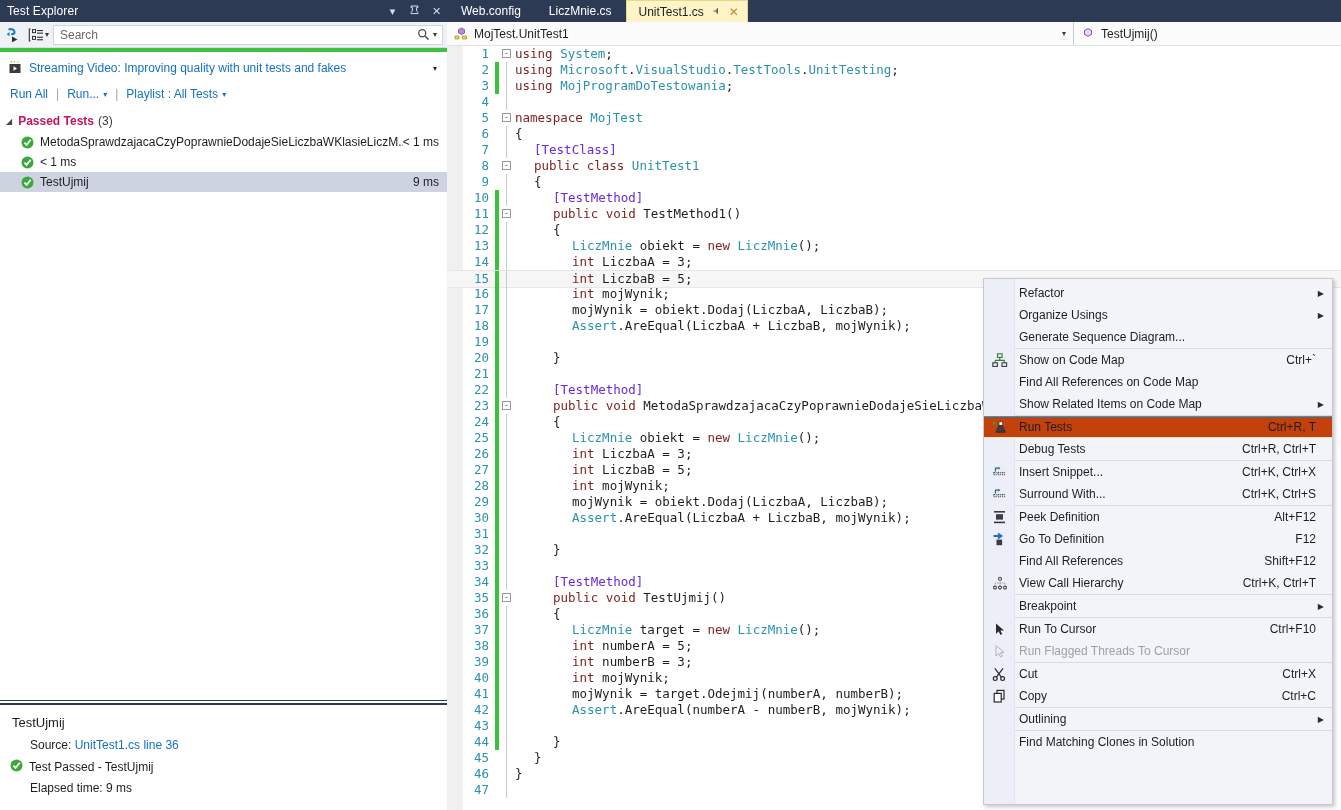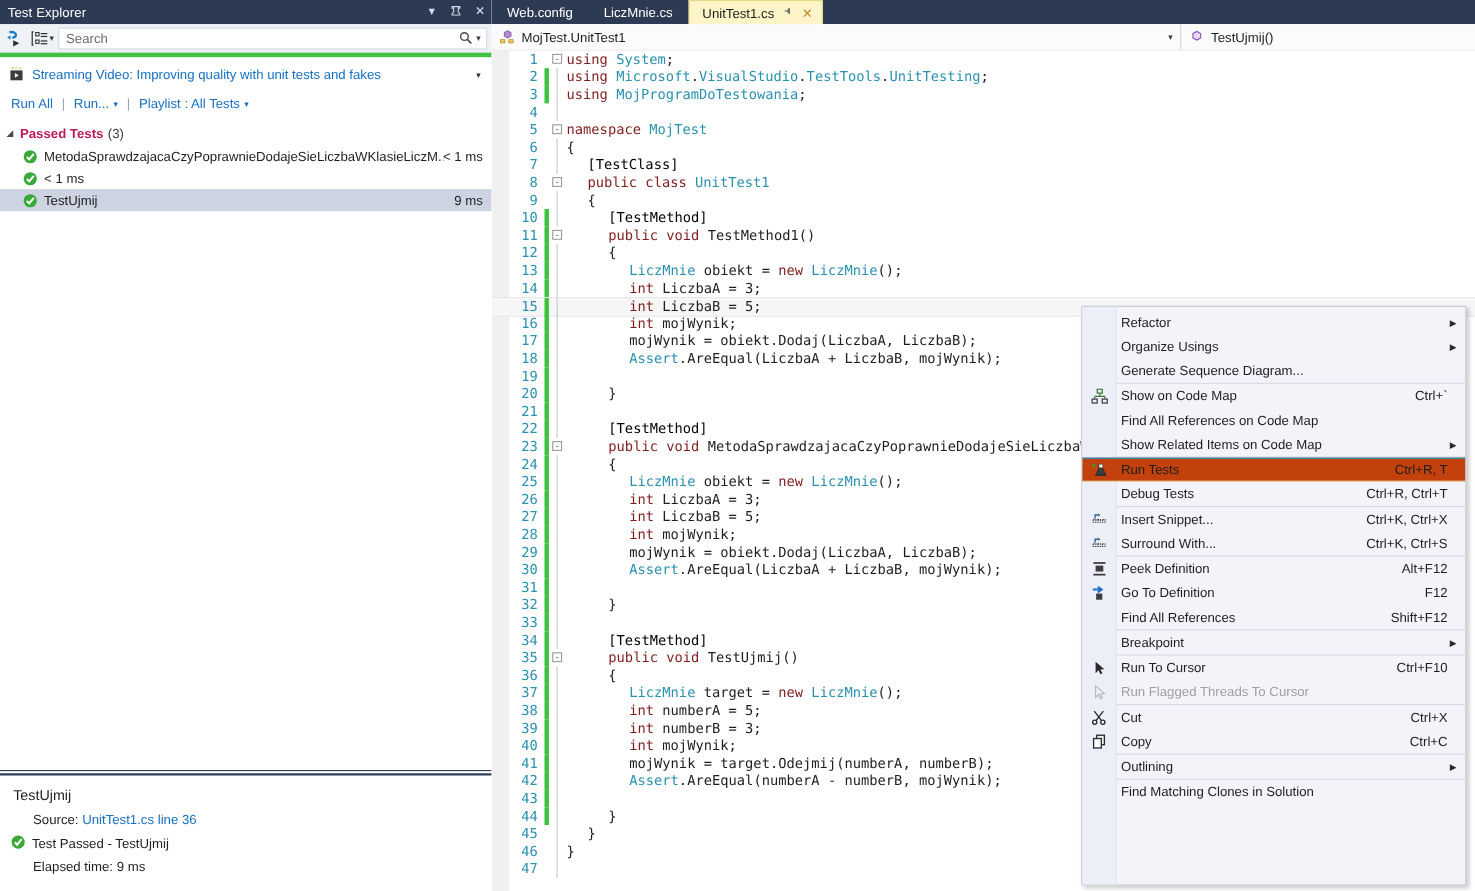--- a/index.html
+++ b/index.html
@@ -170,21 +170,21 @@
   .fold {
     position:absolute; left: 55px; width:9px; height:9px; top:3px;
     border:1px solid #9a9a9a; box-sizing:border-box; background:#fff;
     font-size:8px; line-height:7px; text-align:center; color:#555;
     font-family:"DejaVu Sans Mono", monospace;
   }
   .vline { position:absolute; left: 59px; width:1px; height:16px; background:#c8c8c8; }
   .ctext { position:absolute; left: 68px; color:#1e1e1e; }
   .kw { color: #7f1d1d; }
   .ty { color: #2b91af; }
-  .at { color: #000000; }
+  .at { color: #6d28d9; }
 
   
   #ctx-menu {
     position: absolute; left: 983px; top: 278px;
     width: 350px; height: 527px;
     background: #f2f4f9;
     border: 1px solid #c6c9d2;
     box-shadow: 2px 2px 4px rgba(0,0,0,0.22);
     box-sizing: border-box;
   }
@@ -544,20 +544,33 @@
             </svg>
           </span>
           <span class="ctx-label">Go To Definition</span>
           <span class="ctx-shortcut">F12</span>
         </div>
         <div class="ctx-item">
           <span class="ctx-ico"></span>
           <span class="ctx-label">Find All References</span>
           <span class="ctx-shortcut">Shift+F12</span>
         </div>
+        <div class="ctx-item">
+          <span class="ctx-ico">
+            <svg width="16" height="15" viewBox="0 0 16 15">
+              <circle cx="8" cy="2.8" r="1.5" fill="none" stroke="#4a4a4a" stroke-width="1.1"></circle>
+              <circle cx="3" cy="11.6" r="1.5" fill="none" stroke="#4a4a4a" stroke-width="1.1"></circle>
+              <circle cx="8" cy="11.6" r="1.5" fill="none" stroke="#4a4a4a" stroke-width="1.1"></circle>
+              <circle cx="13" cy="11.6" r="1.5" fill="none" stroke="#4a4a4a" stroke-width="1.1"></circle>
+              <path d="M8 4.4 v2.6 M3 10.1 V7 h10 v3.1 M8 7 v3.1" stroke="#8a8a8a" stroke-width="0.9" fill="none" stroke-dasharray="1.4 1.2"></path>
+            </svg>
+          </span>
+          <span class="ctx-label">View Call Hierarchy</span>
+          <span class="ctx-shortcut">Ctrl+K, Ctrl+T</span>
+        </div>
         <div class="ctx-sep"></div>
         <div class="ctx-item">
           <span class="ctx-ico"></span>
           <span class="ctx-label">Breakpoint</span>
           <span class="ctx-arrow">▶</span>
         </div>
         <div class="ctx-sep"></div>
         <div class="ctx-item">
           <span class="ctx-ico">
             <svg width="16" height="15" viewBox="0 0 16 15">

